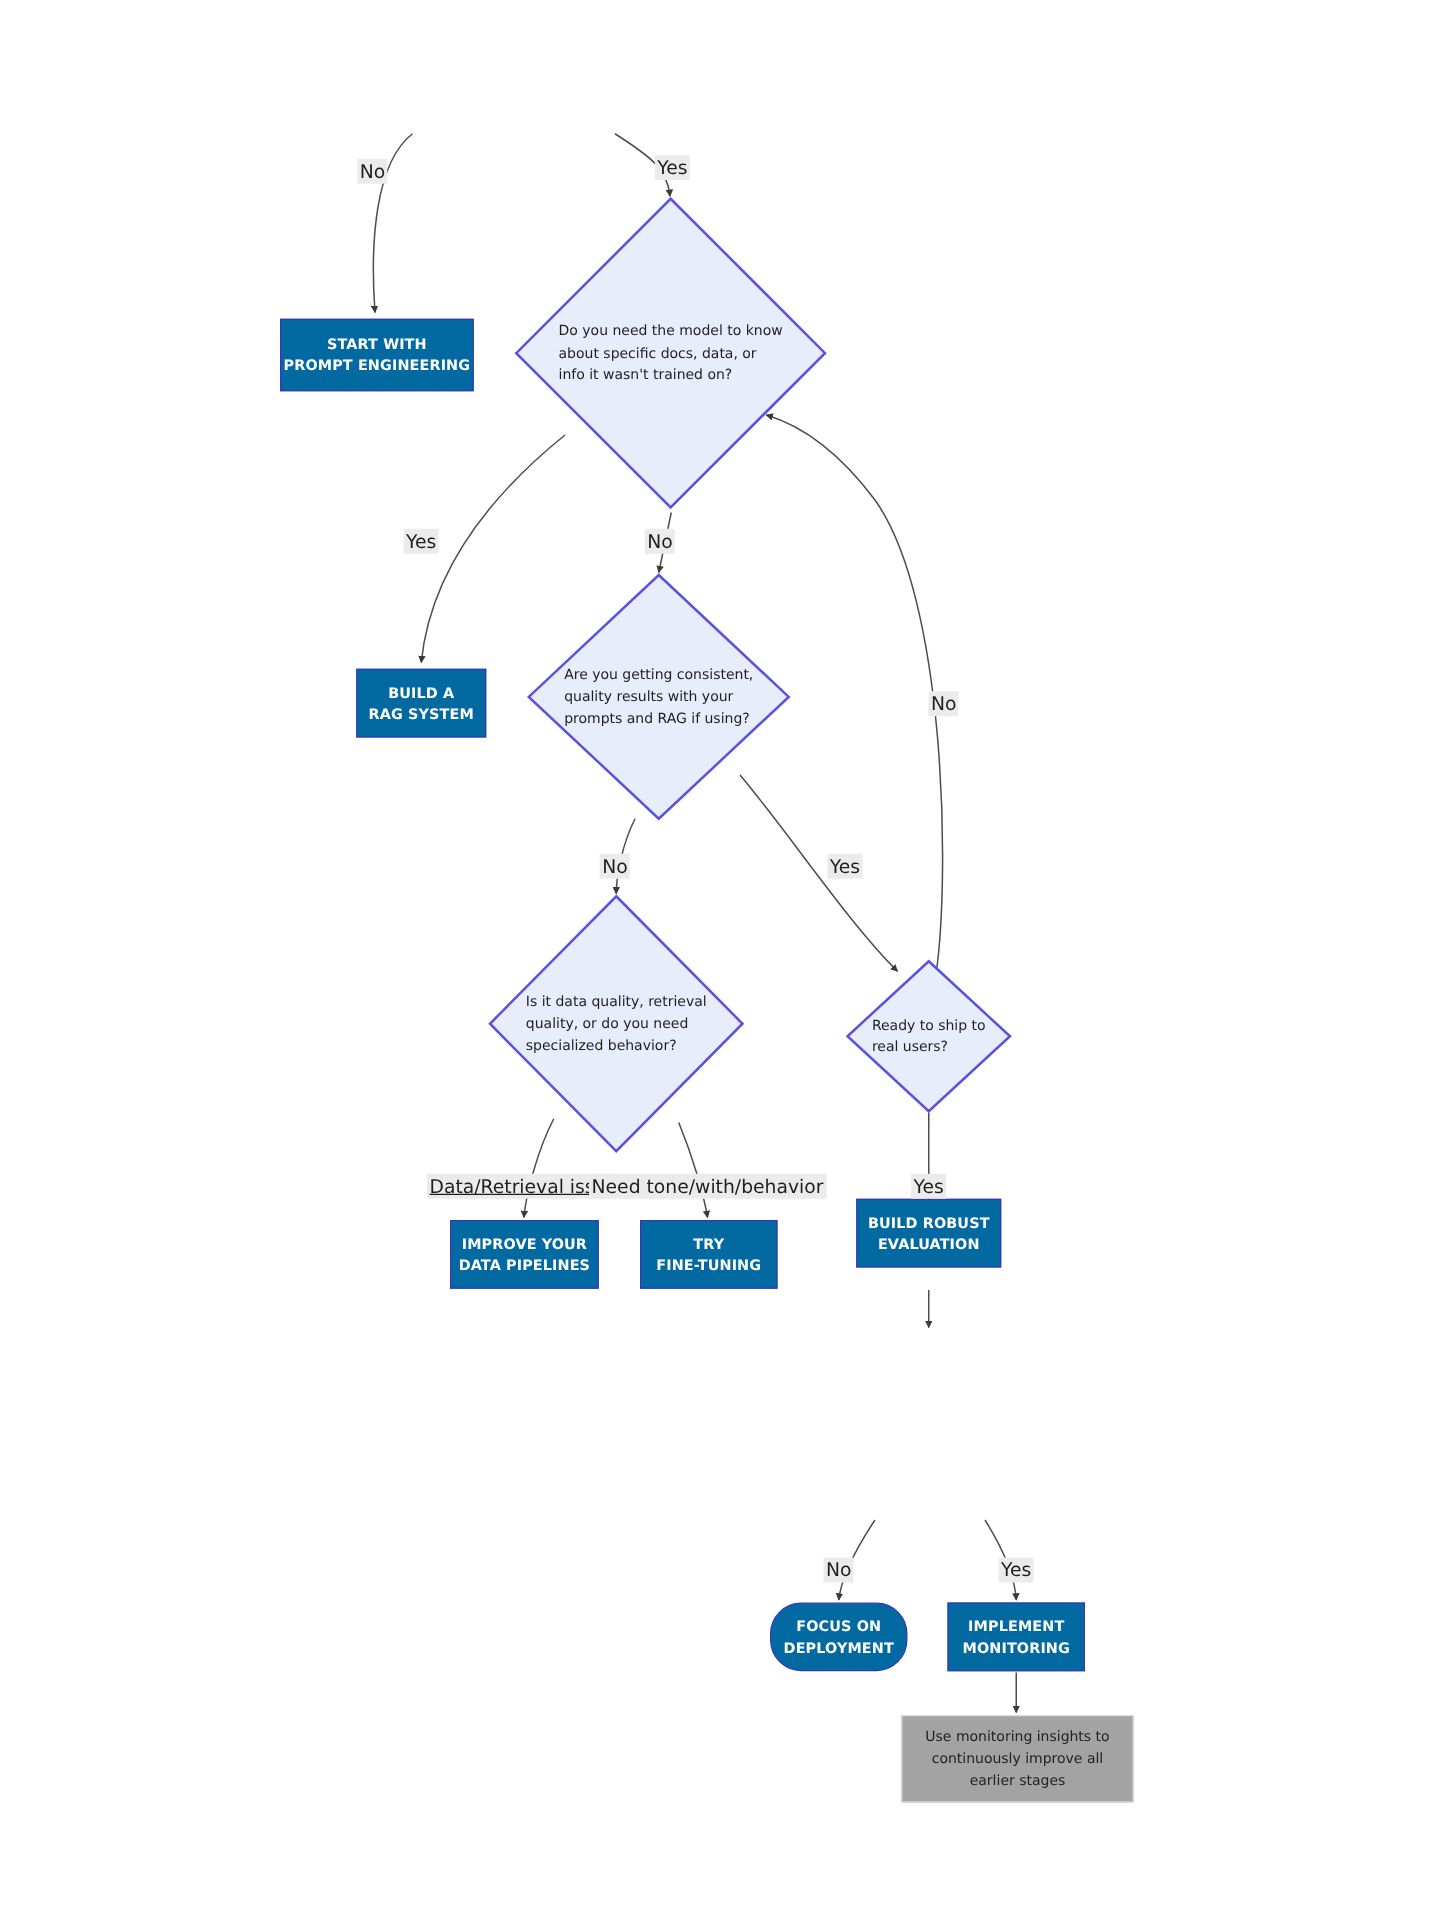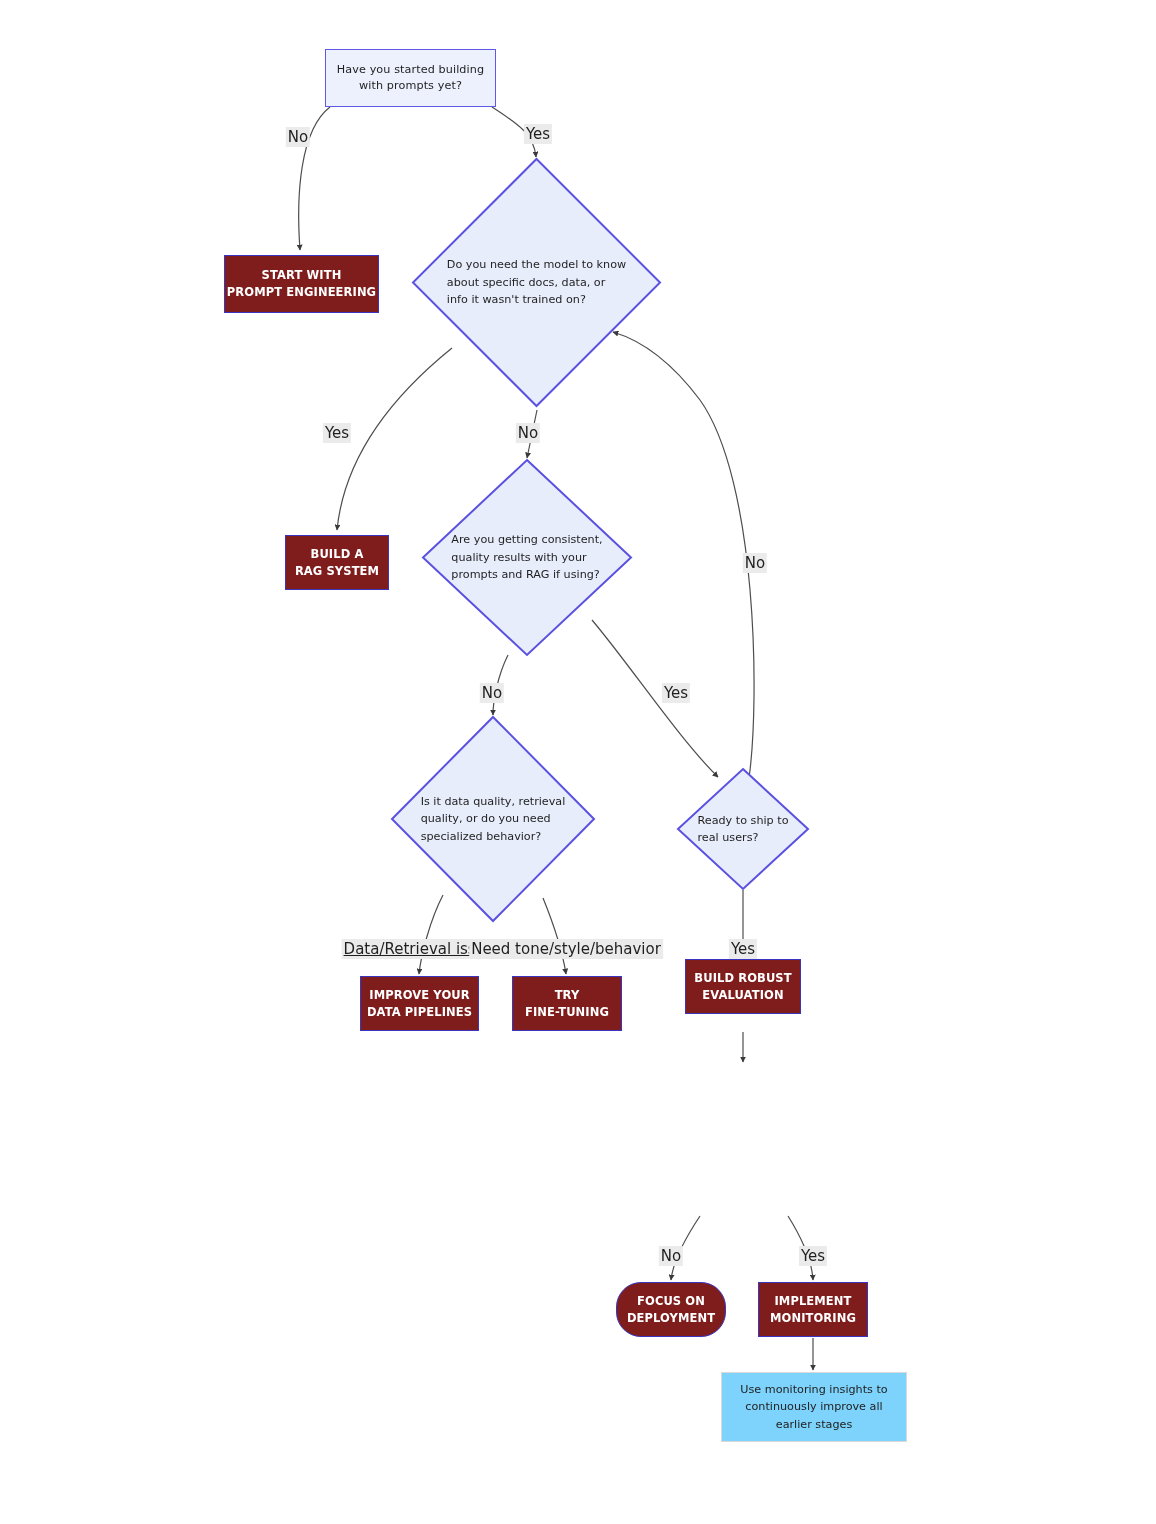--- a/index.html
+++ b/index.html
@@ -35,21 +35,21 @@
   .node {
     position: absolute;
     box-sizing: border-box;
     display: flex;
     align-items: center;
     justify-content: center;
     text-align: center;
   }
   
   .proc {
-    background: #7f1d1d;
+    background: #0369a1;
     border: 1.3px solid #3a34c0;
     color: #ffffff;
     font-weight: bold;
     font-size: 11.5px;
     line-height: 1.45;
     letter-spacing: .1px;
   }
   
   .decision-wrap {
     position: absolute;
@@ -75,21 +75,21 @@
     justify-content: center;
     text-align: left;
     color: #1f1f1f;
     font-size: 11.2px;
     line-height: 1.55;
     pointer-events: none;
     white-space: pre-line;
   }
   
   .note {
-    background: #7dd3fc;
+    background: #a3a3a3;
     border: 1px solid #d9d9d9;
     color: #222222;
     font-size: 11.2px;
     line-height: 1.55;
     white-space: pre-line;
   }
   
   .edge-label {
     position: absolute;
     background: #ebebeb;
@@ -135,22 +135,20 @@
 
     <path class="edge-path" marker-end="url(#arrow)" d="M 743 1032 L 743 1062"></path>
 
     <path class="edge-path" marker-end="url(#arrow)" d="M 700 1216 C 684 1240, 673 1262, 671 1280"></path>
 
     <path class="edge-path" marker-end="url(#arrow)" d="M 788 1216 C 803 1240, 812 1262, 813 1280"></path>
 
     <path class="edge-path" marker-end="url(#arrow)" d="M 813 1338 L 813 1370"></path>
   </svg>
 
-  <div class="node proc" style="left:325px; top:49px; width:171px; height:58px; background:#edf0fd; border:1.5px solid #6058e6; color:#1f1f1f; font-weight:normal; white-space:pre-line; font-size:11.2px;">Have you started building
-with prompts yet?</div>
 
   <div class="node proc" style="left:224px; top:255px; width:155px; height:58px; white-space:pre-line;">START WITH
 PROMPT ENGINEERING</div>
 
   <div class="decision-wrap" style="left:411px; top:157px; width:251px; height:251px;">
     <svg class="decision-shape" viewBox="0 0 251 251" preserveAspectRatio="none">
       <polygon points="125.5,2 249,125.5 125.5,249 2,125.5"></polygon>
     </svg>
     <div class="decision-text">Do you need the model to know
 about specific docs, data, or
@@ -211,20 +209,20 @@
 
   <span class="edge-label" style="left:337px; top:433px;">Yes</span>
   <span class="edge-label" style="left:528px; top:433px;">No</span>
 
   <span class="edge-label" style="left:755px; top:563px;">No</span>
 
   <span class="edge-label" style="left:492px; top:693px;">No</span>
   <span class="edge-label" style="left:676px; top:693px;">Yes</span>
 
   <span class="edge-label" style="left:419px; top:949px;text-decoration:underline;">Data/Retrieval issue</span>
-  <span class="edge-label" style="left:566px; top:949px;">Need tone/style/behavior</span>
+  <span class="edge-label" style="left:566px; top:949px;">Need tone/with/behavior</span>
 
   <span class="edge-label" style="left:743px; top:949px;">Yes</span>
 
   <span class="edge-label" style="left:671px; top:1256px;">No</span>
   <span class="edge-label" style="left:813px; top:1256px;">Yes</span>
 
 </div>
 
 </body></html>

